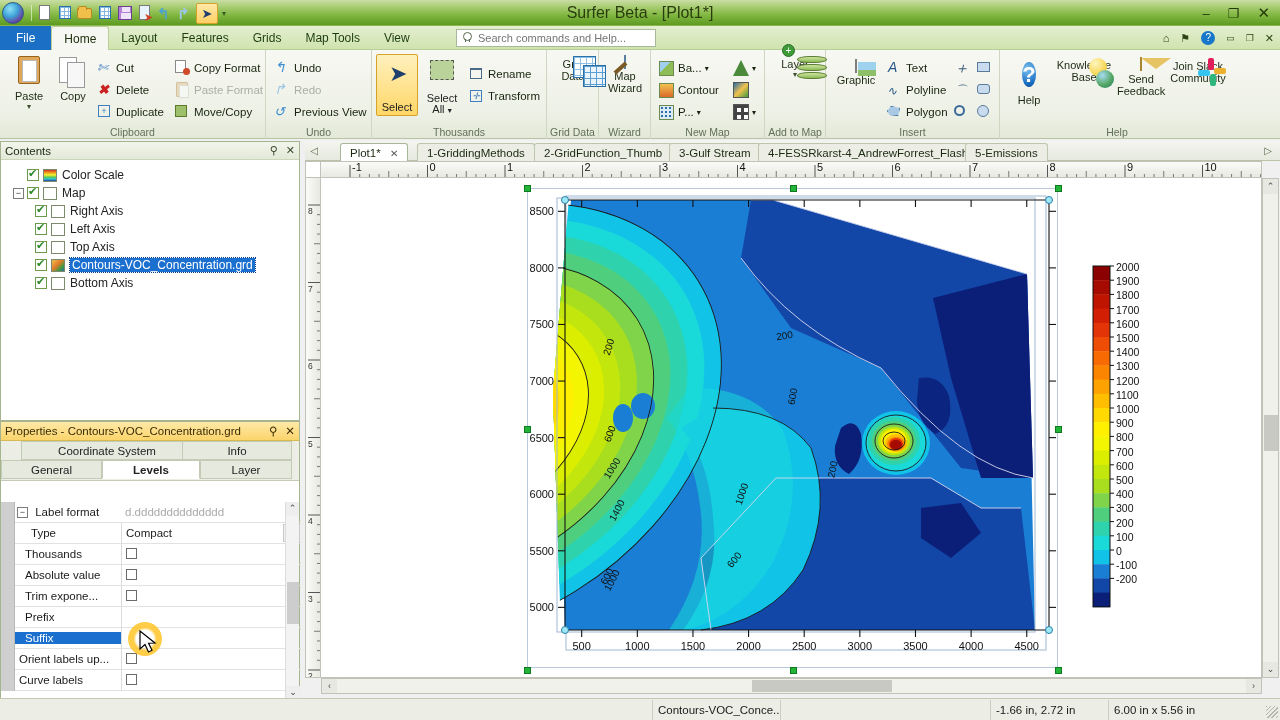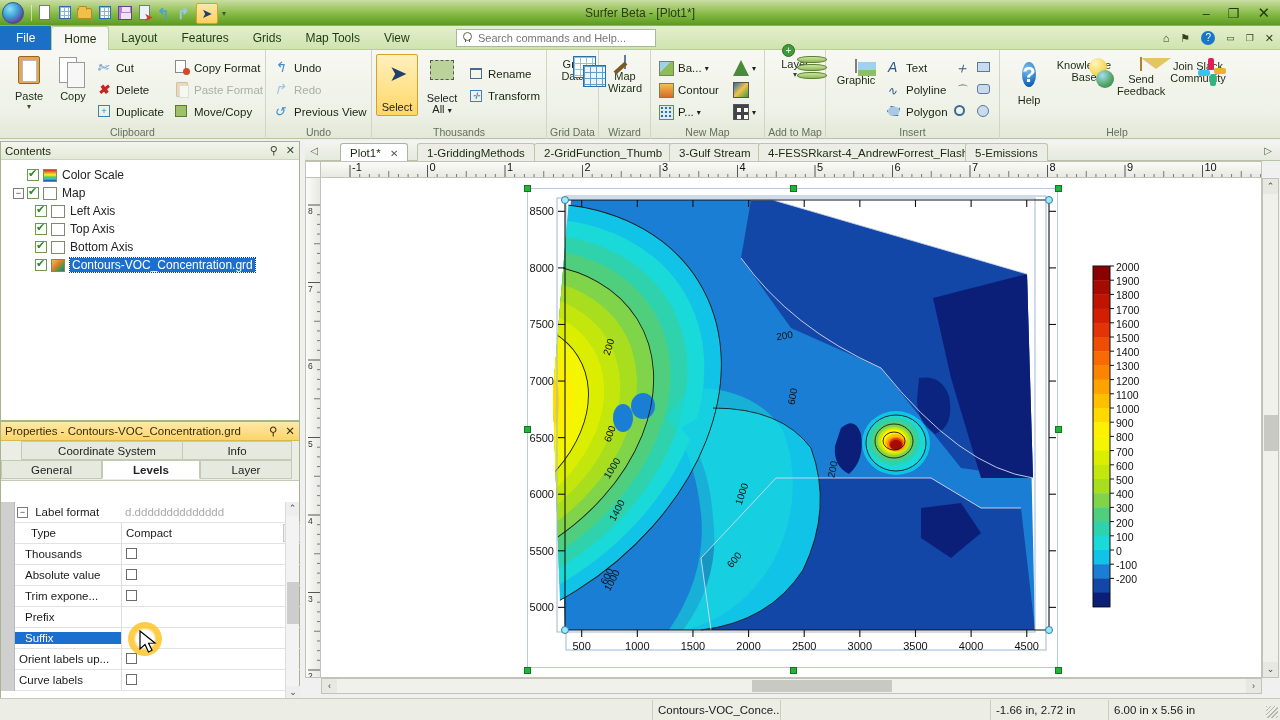--- a/index.html
+++ b/index.html
@@ -44,21 +44,21 @@
   .qicon .arr { position:absolute; left:1px; top:3px; font-size:15px; line-height:13px; color:#4ea3cd; font-weight:bold;}
   .qicon .redarr { position:absolute; left:8px; top:7px; width:9px;height:9px; color:#d04020; font-size:11px;}
   .qat .ptr-btn {
     width: 22px; height: 21px; background: linear-gradient(to bottom,#ffe9a8,#fdcf63);
     border: 1px solid #d8a227; border-radius: 2px; display:flex; align-items:center; justify-content:center;
   }
   .cursor-glyph { font-size: 13px; line-height: 13px; color: #1f3f6d; }
   .qat .drop { font-size: 8px; color: #3a5a22; margin-left:2px;}
   .title-text {
     position: absolute; left: 0; top: 0; width: 1280px; height: 26px; line-height: 26px;
-    text-align: center; color: #2a3d0e; font-size: 12px; font-weight: normal;
+    text-align: center; color: #2a3d0e; font-size: 16px; font-weight: normal;
   }
   .winbtns { position: absolute; right: 4px; top: 0; height: 26px; display: flex; align-items: center; gap: 18px; padding-right:6px;}
   .winbtns span { color: #24390c; font-size: 13px; cursor: default; }
   .winbtns .x { font-size: 15px; }
 
   
   .tabsrow {
     position: absolute; left: 0; top: 26px; width: 1280px; height: 24px;
     background: linear-gradient(to bottom,#e4efd0,#cfe3ae);
     border-bottom: 1px solid #b9ce96;
@@ -596,36 +596,41 @@
       <div class="tnode" style="padding-left:0px">
         <span class="expspace" style="width:8px"></span>
         <span class="exp">−</span>
         <span class="cbx"></span>
         <span class="swatch sw-blank"></span>
         <span class="tlabel">Map</span>
       </div>
       <div class="tnode" style="padding-left:30px">
         <span class="cbx"></span>
         <span class="swatch sw-blank"></span>
+        <span class="tlabel">Right Axis</span>
+      </div>
+      <div class="tnode" style="padding-left:30px">
+        <span class="cbx"></span>
+        <span class="swatch sw-blank"></span>
         <span class="tlabel">Left Axis</span>
       </div>
       <div class="tnode" style="padding-left:30px">
         <span class="cbx"></span>
         <span class="swatch sw-blank"></span>
         <span class="tlabel">Top Axis</span>
       </div>
       <div class="tnode" style="padding-left:30px">
         <span class="cbx"></span>
+        <span class="swatch sw-contour"></span>
+        <span class="tlabel sel">Contours-VOC_Concentration.grd</span>
+      </div>
+      <div class="tnode" style="padding-left:30px">
+        <span class="cbx"></span>
         <span class="swatch sw-blank"></span>
         <span class="tlabel">Bottom Axis</span>
-      </div>
-      <div class="tnode" style="padding-left:30px">
-        <span class="cbx"></span>
-        <span class="swatch sw-contour"></span>
-        <span class="tlabel sel">Contours-VOC_Concentration.grd</span>
       </div>
     </div>
   </div>
 
   <div class="props-panel">
     <div class="props-head">
       <span>Properties - Contours-VOC_Concentration.grd</span>
       <span style="flex:1"></span>
       <span style="margin-left:8px">⚲</span>
       <span style="margin-left:8px">✕</span>

